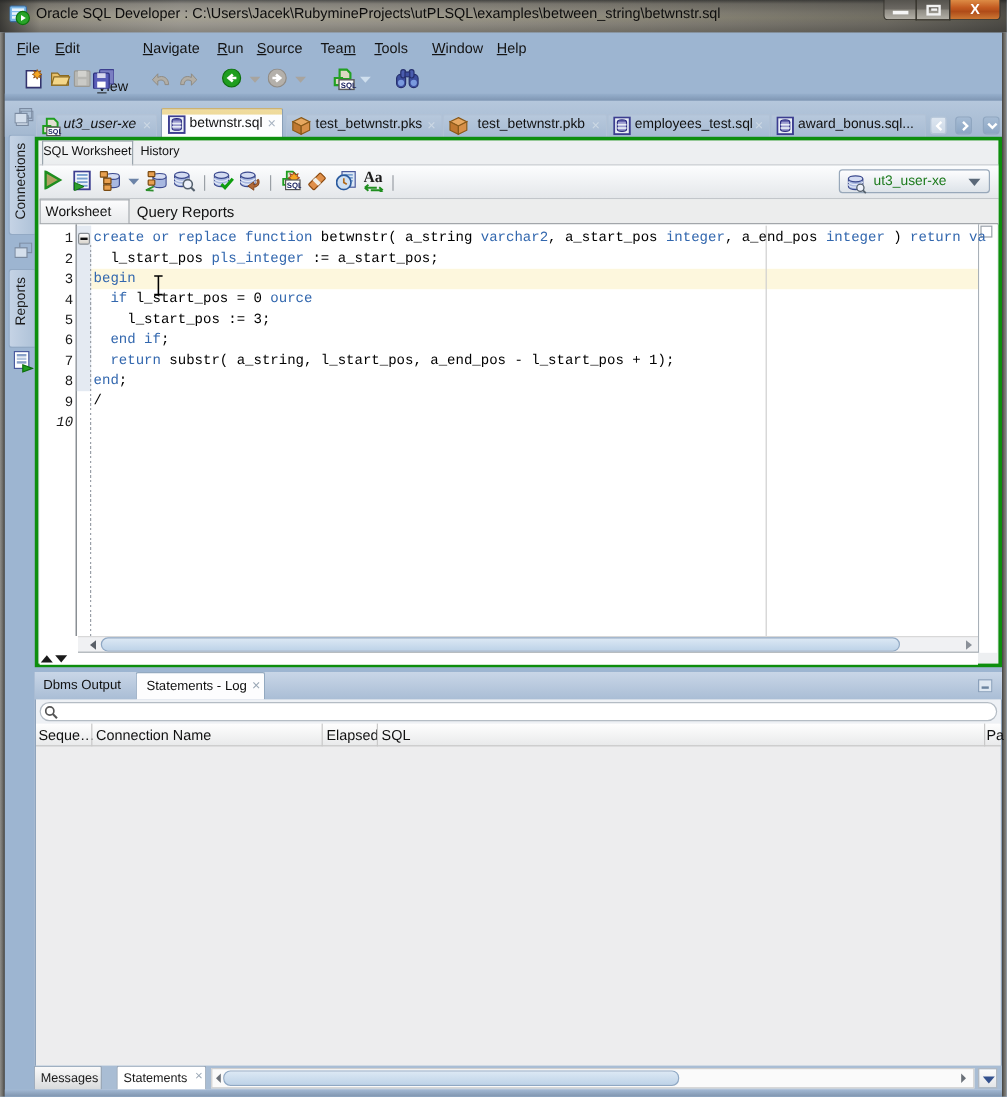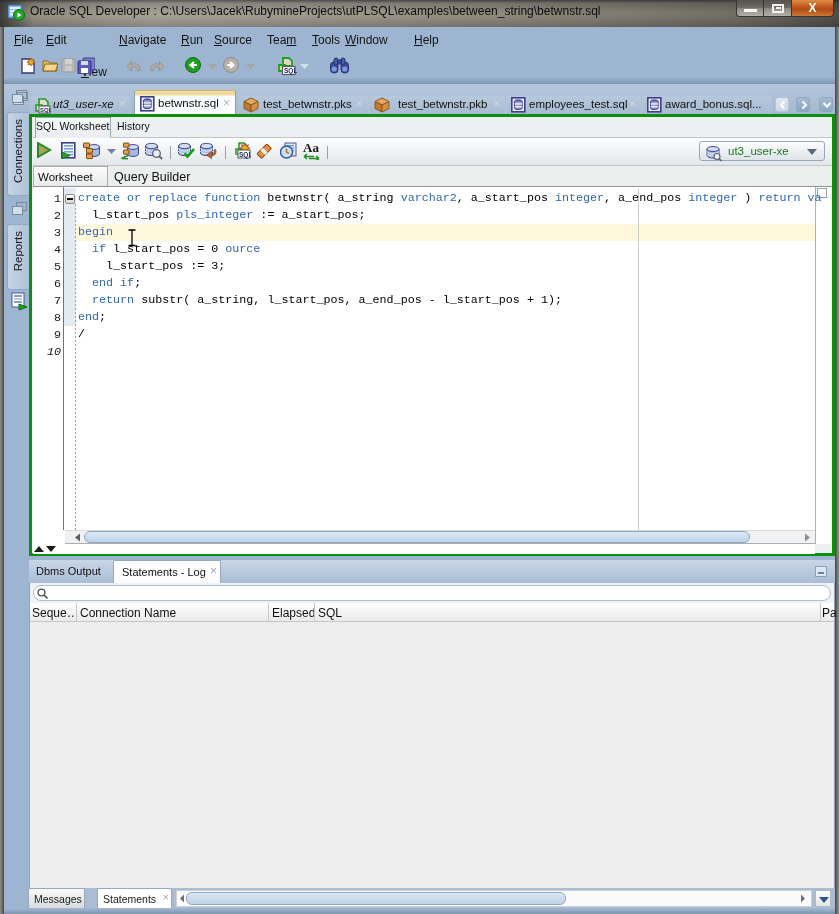--- a/index.html
+++ b/index.html
@@ -128,21 +128,21 @@
 <div id="frameR" class="abs"></div>
 
 <div class="mi" style="left:14px;"><u>F</u>ile</div>
 <div class="mi" style="left:46px;"><u>E</u>dit</div>
 <div class="mi" style="left:81px;margin-top:32px;"><u>V</u>iew</div>
 <div class="mi" style="left:119px;"><u>N</u>avigate</div>
 <div class="mi" style="left:181px;"><u>R</u>un</div>
 <div class="mi" style="left:214px;"><u>S</u>ource</div>
 <div class="mi" style="left:267px;text-align:right;">Tea<u>m</u></div>
 <div class="mi" style="left:312px;"><u>T</u>ools</div>
-<div class="mi" style="left:345px;"><u>W</u>indow</div>
+<div class="mi" style="left:360px;"><u>W</u>indow</div>
 <div class="mi" style="left:414px;"><u>H</u>elp</div>
 
 <div class="abs" id="tb-icons" style="left:0;top:0;">
 <svg class="abs" style="left:20px;top:57px;" width="17" height="18">
   <path d="M2 2 L10 2 L14 6 L14 16 L2 16 Z" fill="#fff" stroke="#33346e" stroke-width="1.3"></path>
   <path d="M10 2 L10 6 L14 6" fill="#d8e4f0" stroke="#33346e" stroke-width="1"></path>
   <g transform="translate(11,4)">
         <path d="M0 -3 L1 -1 L3 -2 L2 0 L4 1 L2 2 L3 4 L1 3 L0 5 L-1 3 L-3 4 L-2 2 L-4 1 L-2 0 L-3 -2 L-1 -1 Z" fill="#f5a623" stroke="#8a4a10" stroke-width="0.7"></path>
       </g>
 </svg>
@@ -406,21 +406,21 @@
   <ellipse cx="7" cy="4" rx="6" ry="2.5" fill="#d4dcf2" stroke="#3c4a8e"></ellipse>
   <circle cx="11" cy="11.5" r="3" fill="#eef2fa" stroke="#55616e" stroke-width="1.1"></circle>
   <path d="M13 13.5 L15.5 16" stroke="#55616e" stroke-width="1.5"></path>
 </svg>
   <span class="txt">ut3_user-xe</span>
     <span class="arr"></span>
   </div>
 <div id="wsqbrow" class="abs"></div>
 <div id="wstab2" class="abs"></div>
 <div class="abs" style="left:38px;top:171px;font-size:11.5px;color:#111;">Worksheet</div>
-<div class="abs" style="left:114px;top:170px;font-size:12.5px;color:#111;">Query Builder</div>
+<div class="abs" style="left:114px;top:170px;font-size:12.5px;color:#111;">Query Reports</div>
 
 <div id="editor" class="abs"></div>
 <div class="abs" style="left:33px;top:530px;width:782px;height:24px;background:#fff;"></div>
 <div id="curline" class="abs"></div>
 <div id="gutter-sep" class="abs"></div>
 <div id="foldband" class="abs"></div>
 <div id="dashline" class="abs"></div>
 <div id="marginline" class="abs"></div>
 <div id="ed-right-border" class="abs"></div>
 <div id="annot" class="abs">

